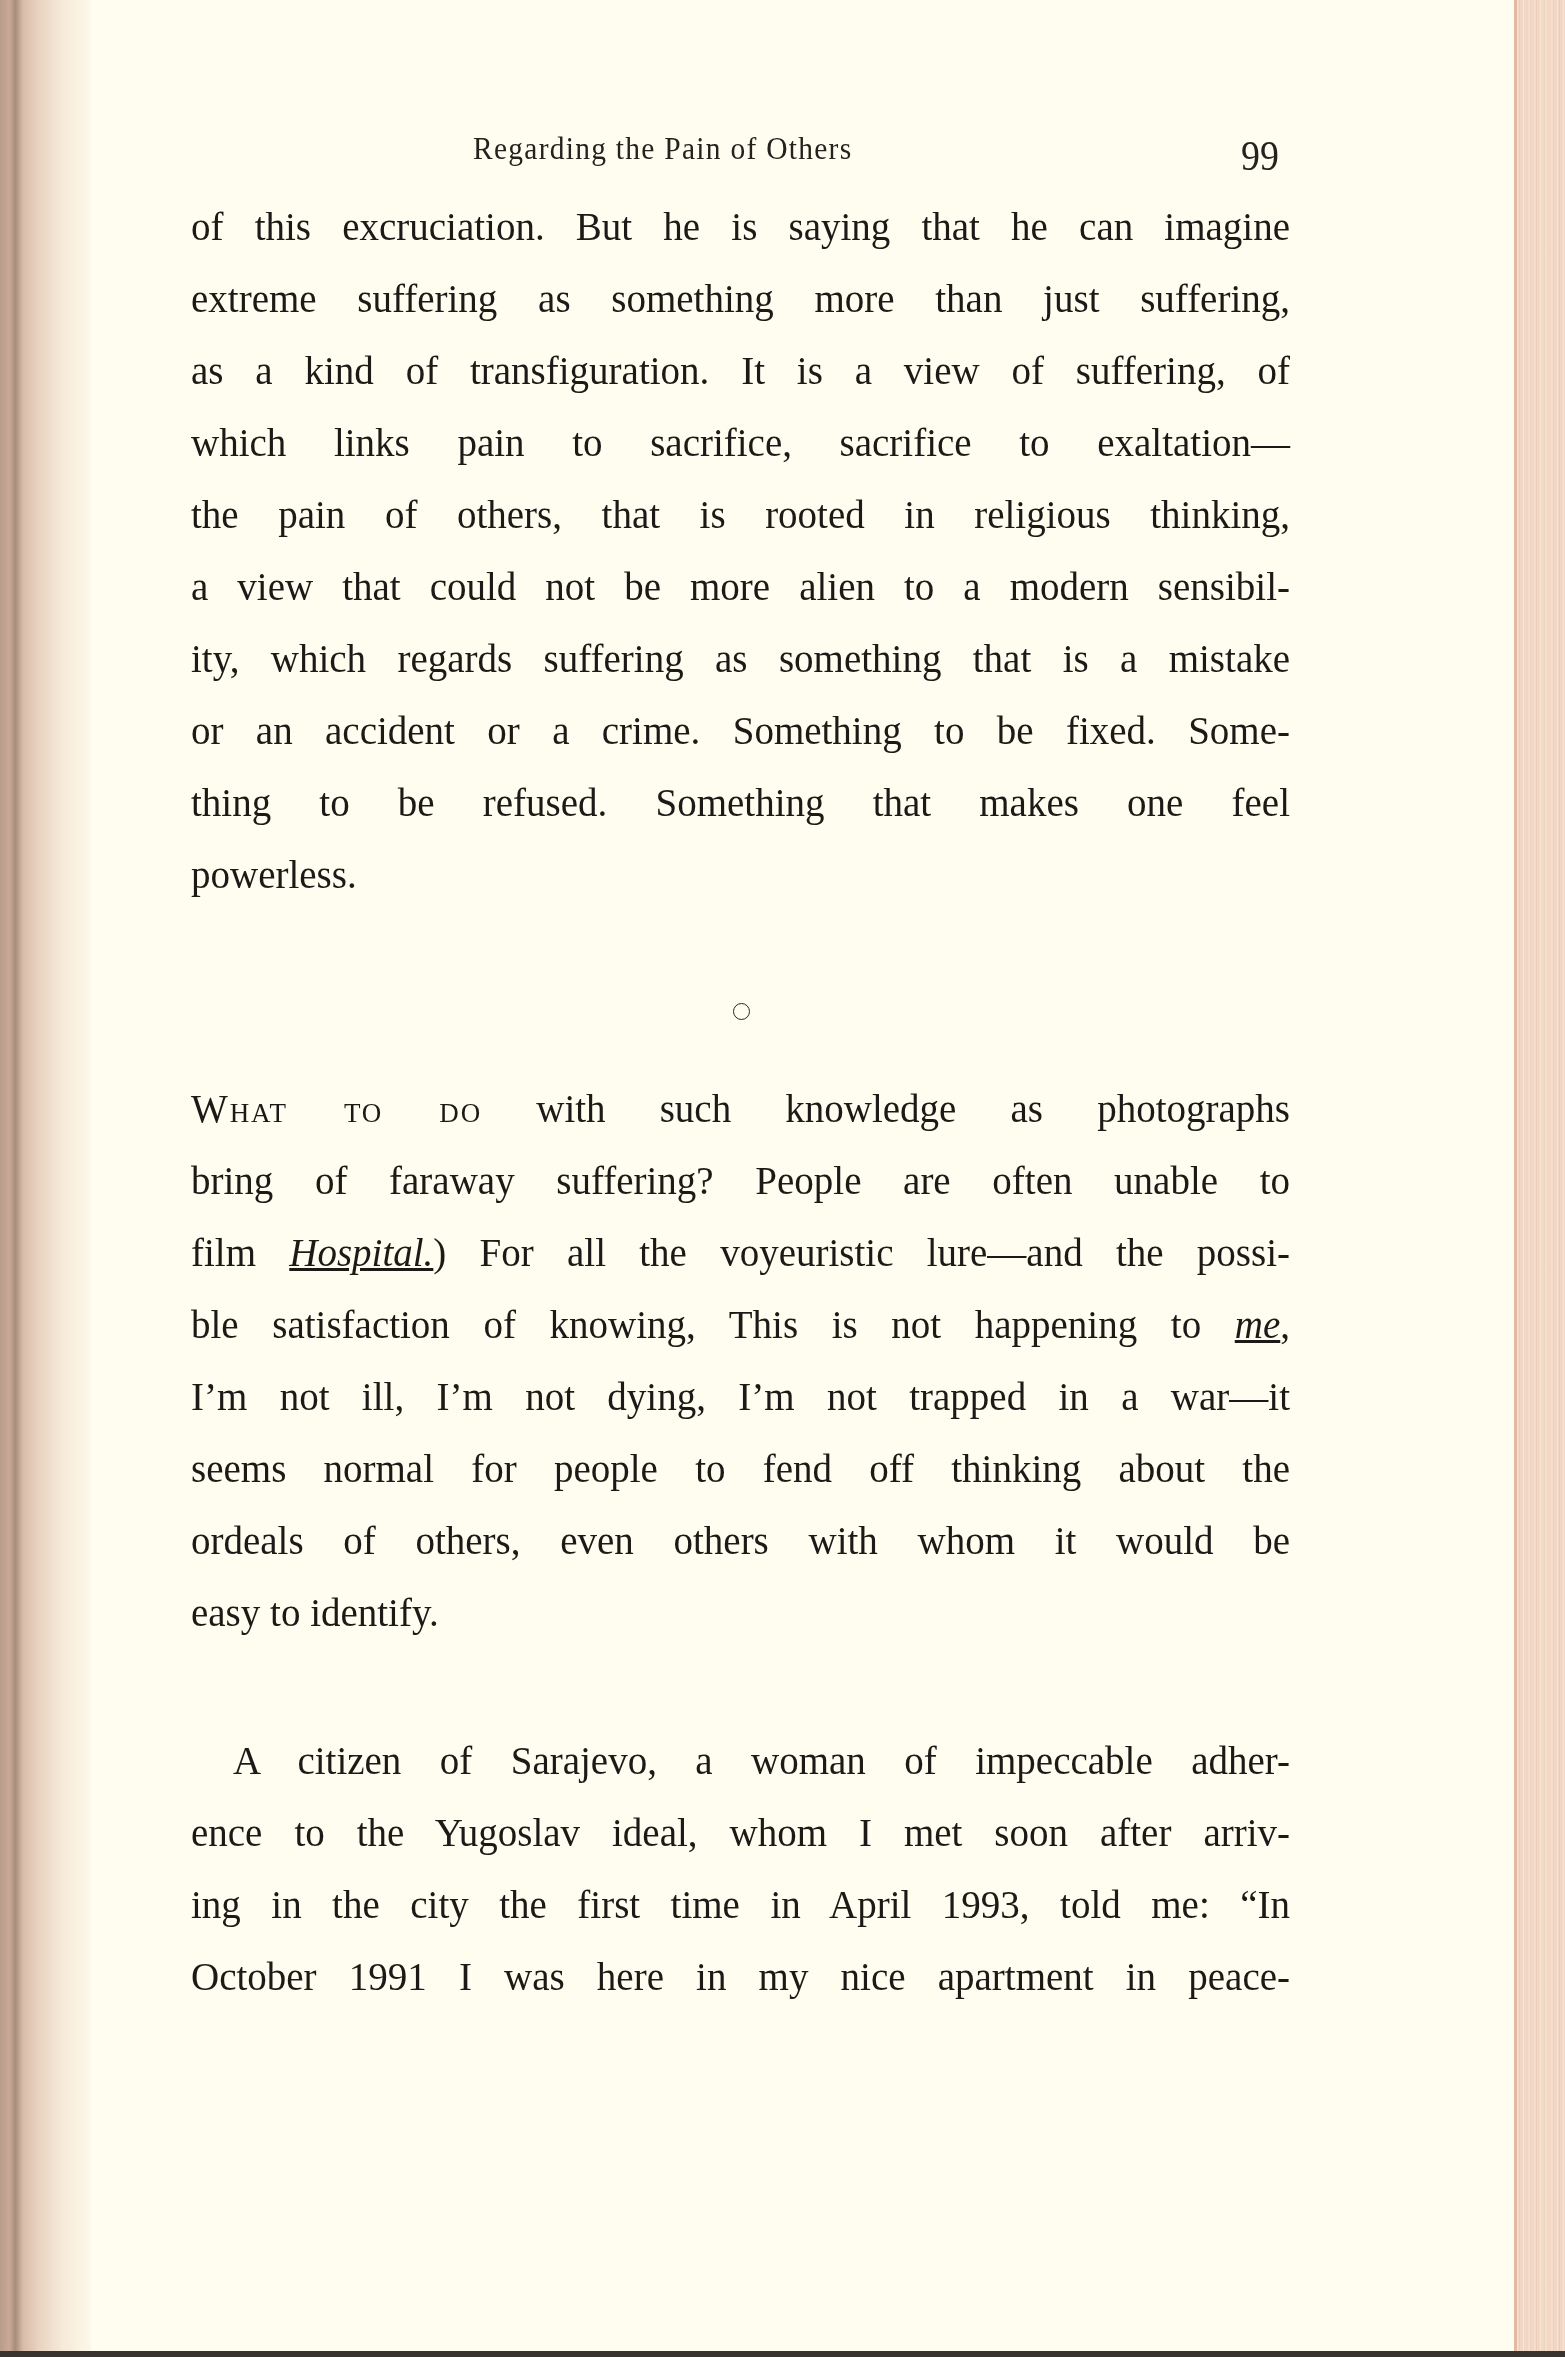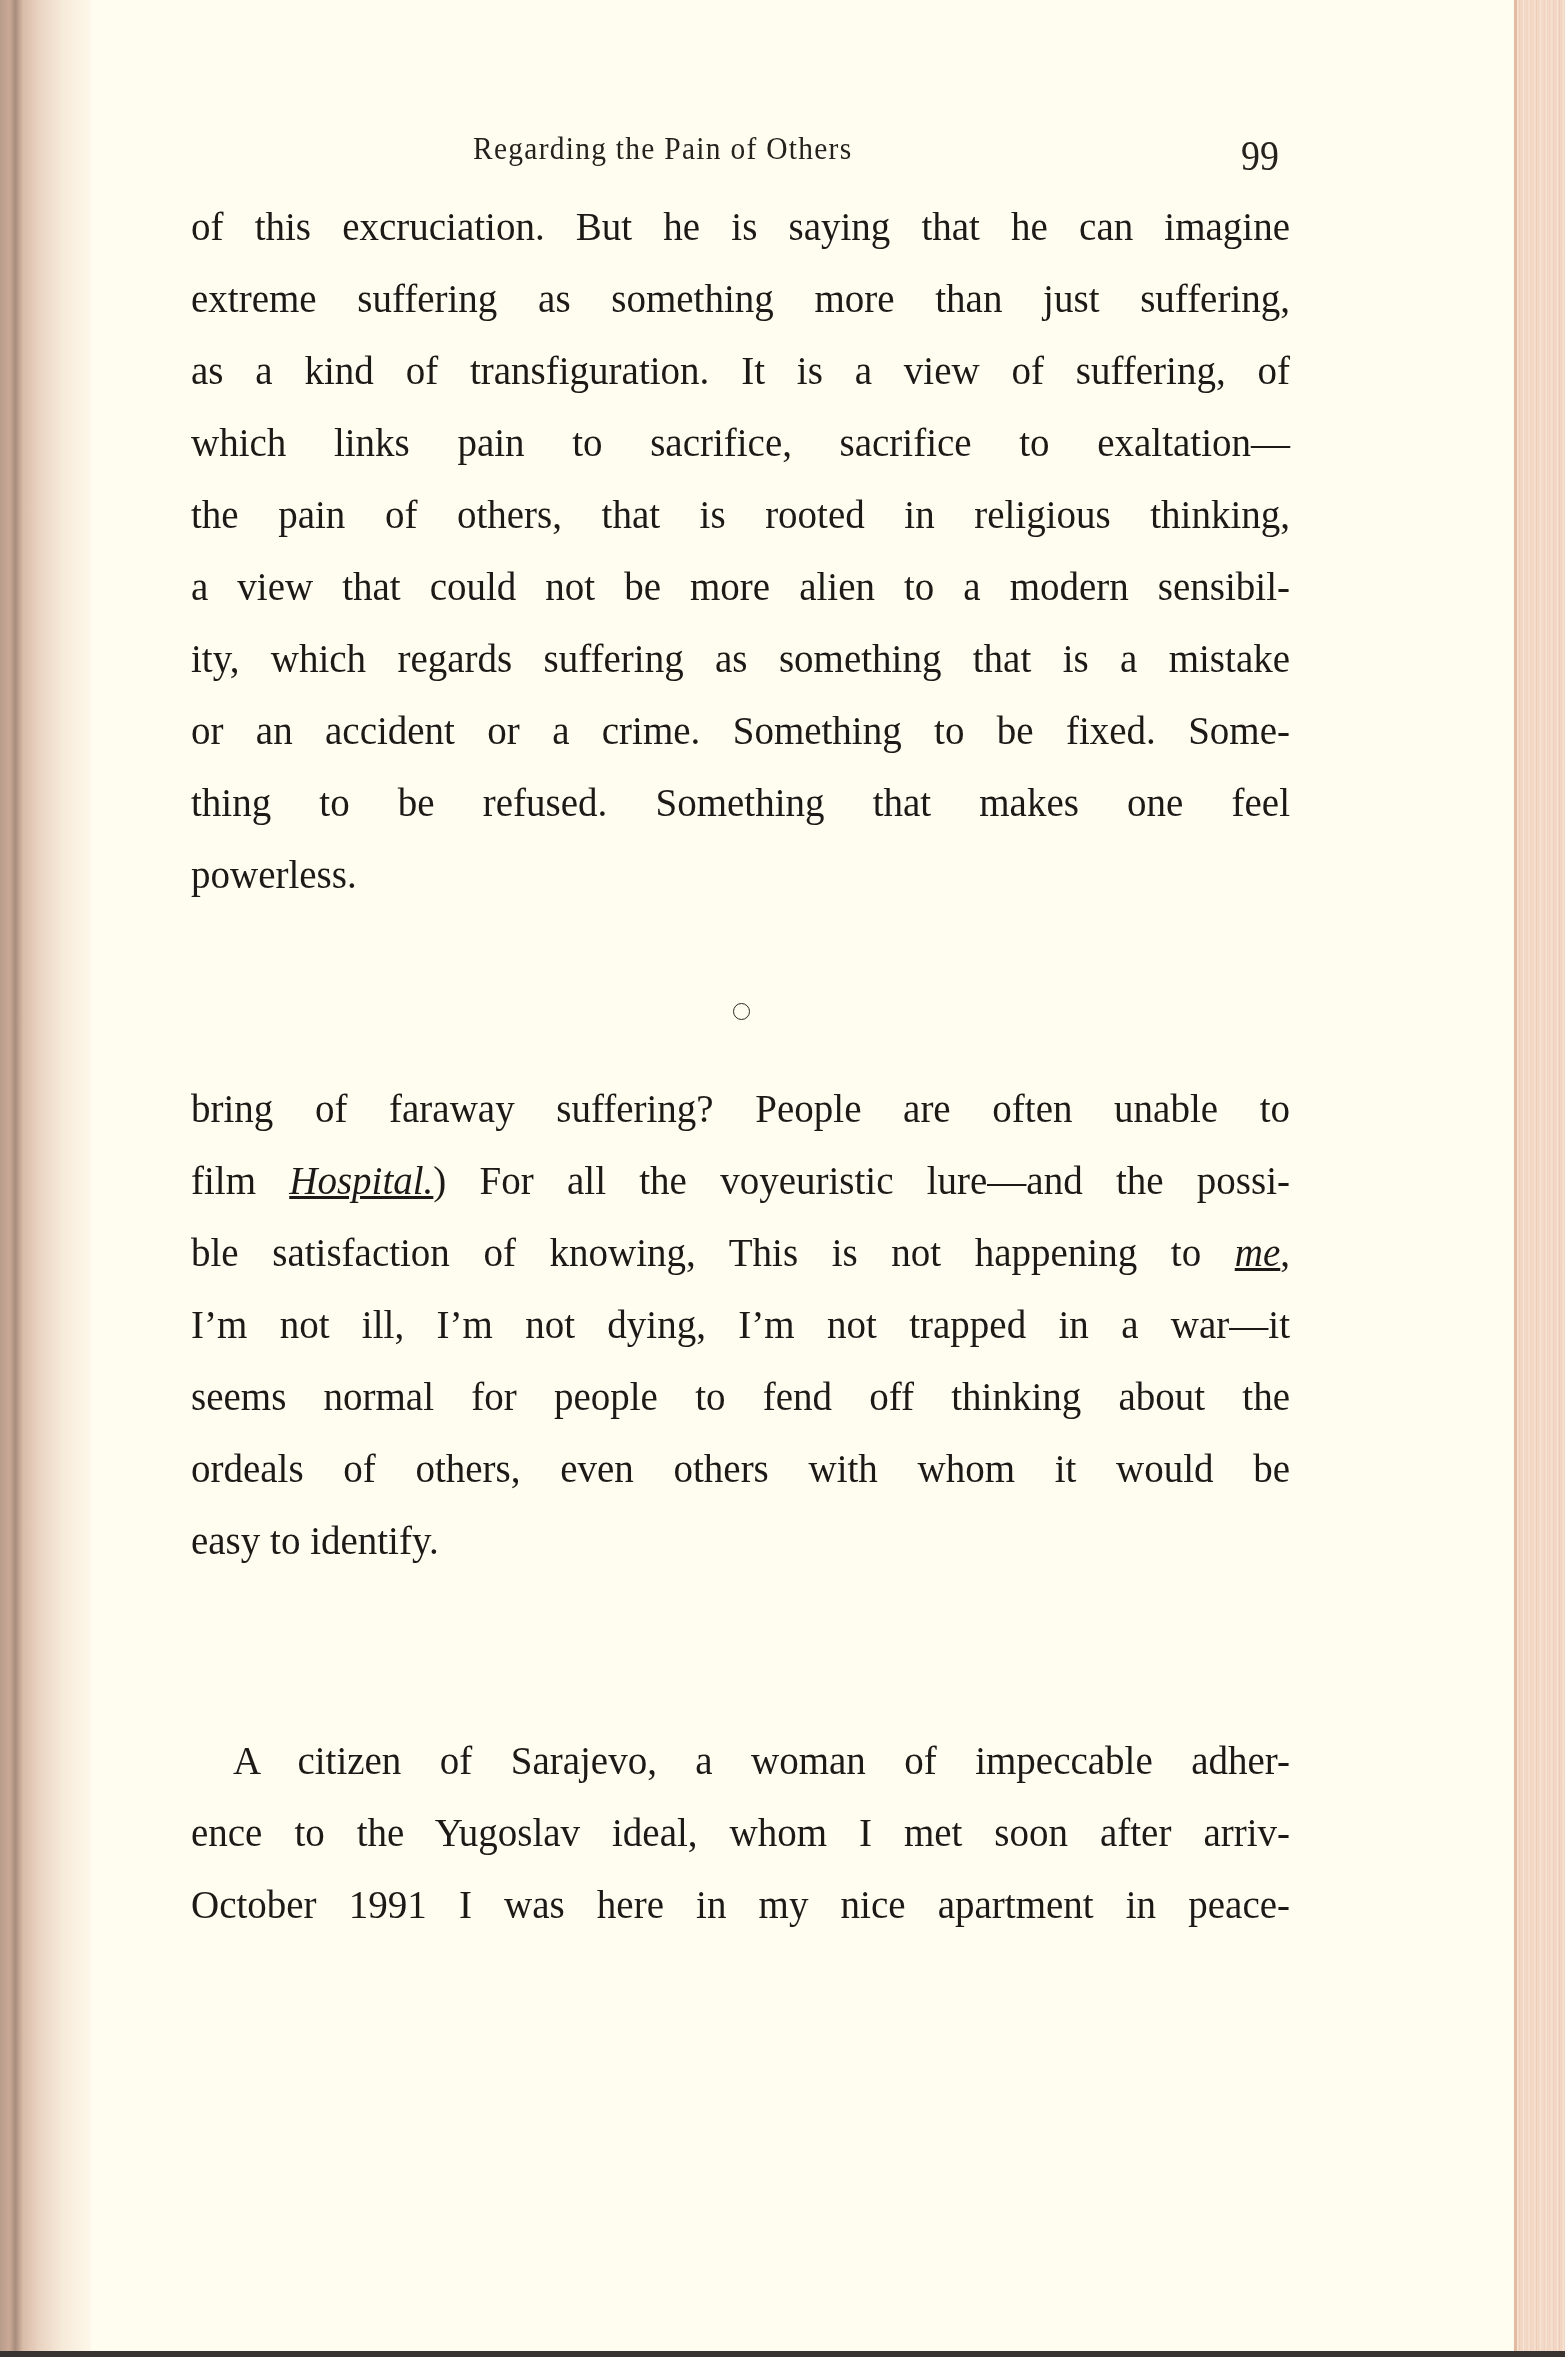--- a/index.html
+++ b/index.html
@@ -116,27 +116,29 @@
   <span class="line">a view that could not be more alien to a modern sensibil-</span>
   <span class="line">ity, which regards suffering as something that is a mistake</span>
   <span class="line">or an accident or a crime. Something to be fixed. Some-</span>
   <span class="line">thing to be refused. Something that makes one feel</span>
   <span class="line last">powerless.</span>
 </div>
 
 <div class="separator"></div>
 
 <div class="text-block" style="top: 1073px;">
+  <span class="line"><span class="sc">What to do</span><span> with such knowledge as photographs</span></span>
   <span class="line">bring of faraway suffering? People are often unable to</span>
   <span class="line"><span>film </span><em>Hospital.</em><span>) For all the voyeuristic lure—and the possi-</span></span>
   <span class="line"><span>ble satisfaction of knowing, This is not happening to </span><em>me</em><span>,</span></span>
   <span class="line">I’m not ill, I’m not dying, I’m not trapped in a war—it</span>
   <span class="line">seems normal for people to fend off thinking about the</span>
   <span class="line">ordeals of others, even others with whom it would be</span>
   <span class="line last">easy to identify.</span>
 </div>
 
 <div class="text-block" style="top: 1725px;">
   <span class="line indent">A citizen of Sarajevo, a woman of impeccable adher-</span>
   <span class="line">ence to the Yugoslav ideal, whom I met soon after arriv-</span>
+  <span class="line">ing in the city the first time in April 1993, told me: “In</span>
   <span class="line">October 1991 I was here in my nice apartment in peace-</span>
 </div>
 
 
 </body></html>

